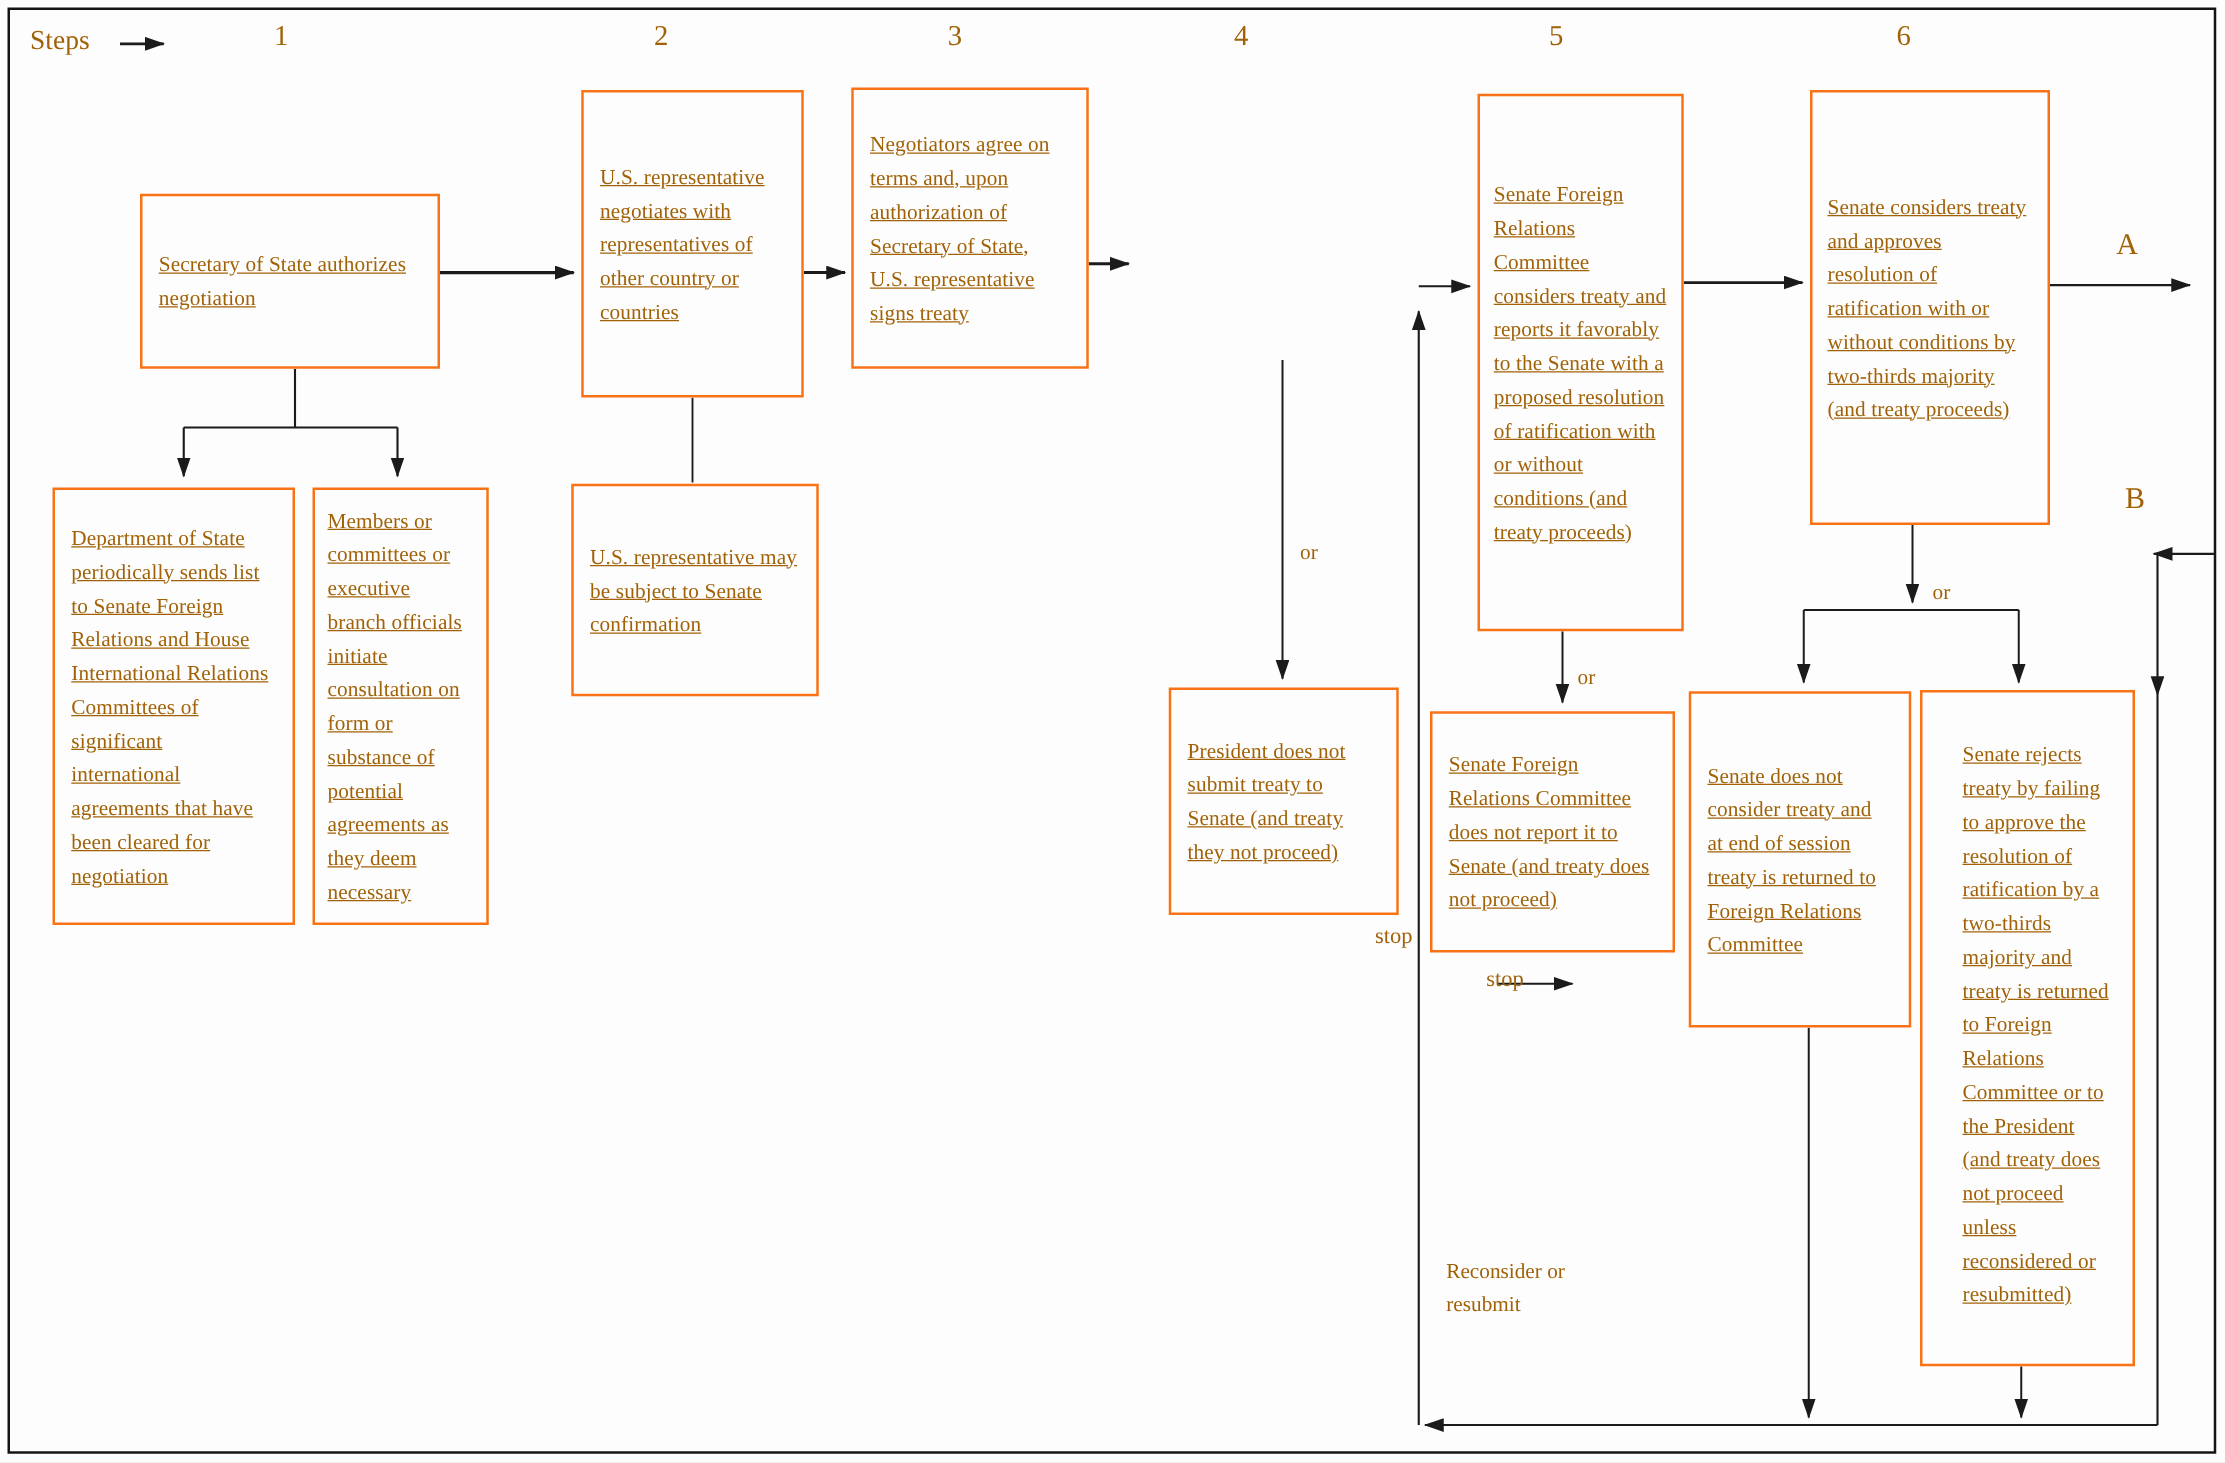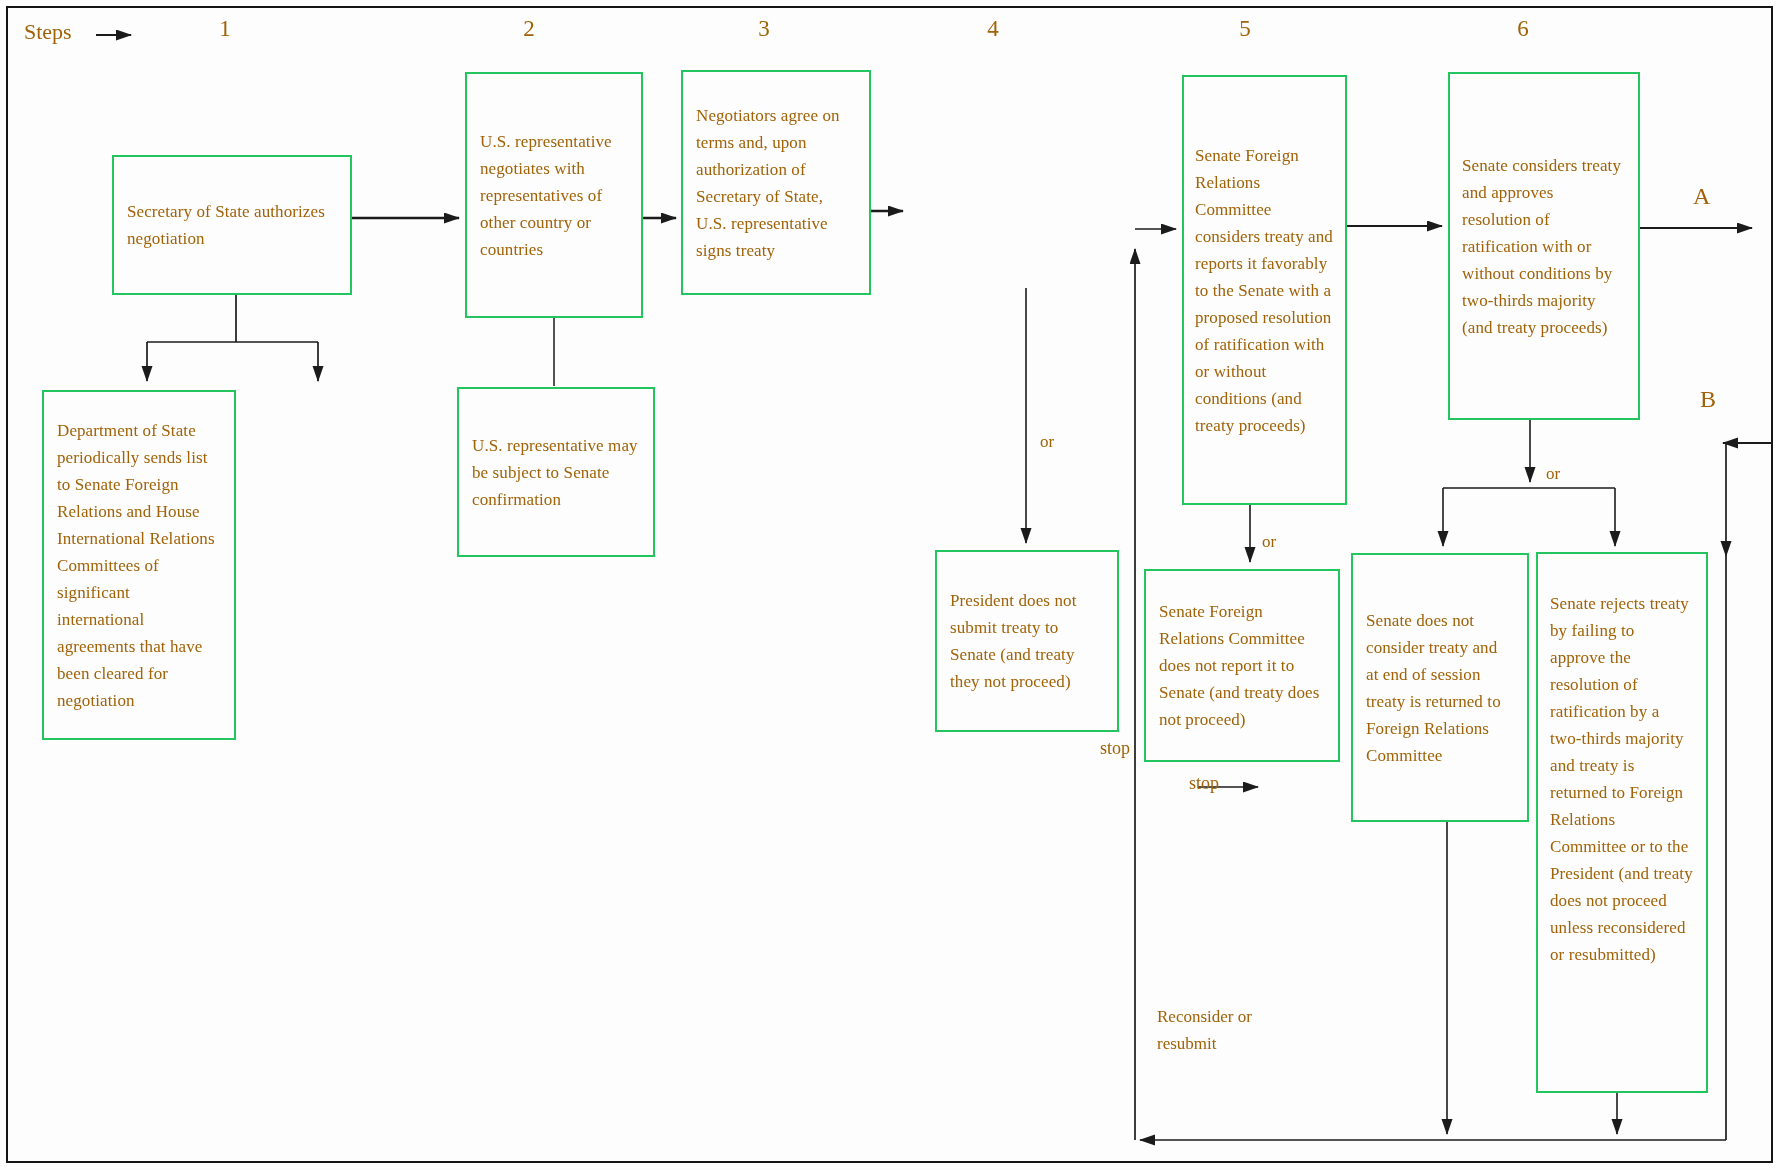--- a/index.html
+++ b/index.html
@@ -3,28 +3,28 @@
 <meta charset="utf-8">
 <style>
   html,body{margin:0;padding:0;background:#e8e8e8;}
   .canvas{
     position:relative;width:1780px;height:1170px;background:#fdfdfd;
     font-family:"Liberation Serif", serif;color:#a16207;overflow:hidden;
   }
   .outer-frame{position:absolute;left:6px;top:6px;right:7px;bottom:7px;border:2px solid #141414;}
   .arrow-layer{position:absolute;left:0;top:0;}
   .box{
-    position:absolute;border:2px solid #22c55e;background:#fdfdfd;
-    display:flex;align-items:center;box-sizing:border-box;
+    position:absolute;border:2px solid #f97316;background:#fdfdfd;
+    display:flex;align-items:center;box-sizing:border-box;text-decoration:underline;
   }
   .box .btxt{
     padding:6px 13px;font-size:17px;line-height:27px;text-align:left;
     letter-spacing:0.1px;
   }
-  .box.top-align{align-items:flex-start;}
+  .box.top-align{align-items:flex-start;padding-left:20px;}
   .box.top-align .btxt{padding-top:36px;}
   .stepnum{
     position:absolute;top:16px;width:40px;text-align:center;
     font-size:23px;font-weight:400;
   }
   .steps-label{position:absolute;left:24px;top:19px;font-size:22px;}
   .flow-label{position:absolute;font-size:17px;line-height:27px;}
   .stop-label{position:absolute;font-size:18px;margin-left:36px;}
   .exit-label{position:absolute;font-size:24px;}
 </style>
@@ -91,20 +91,23 @@
   <div class="stepnum" style="left:973px">4</div>
   <div class="stepnum" style="left:1225px">5</div>
   <div class="stepnum" style="left:1503px">6</div>
 
   <div class="box" style="left:112px;top:155px;width:240px;height:140px">
     <span class="btxt">Secretary of State authorizes negotiation</span>
   </div>
   <div class="box" style="left:42px;top:390px;width:194px;height:350px">
     <span class="btxt">Department of State periodically sends list to Senate Foreign Relations and House International Relations Committees of significant international agreements that have been cleared for negotiation</span>
   </div>
+  <div class="box" style="left:250px;top:390px;width:141px;height:350px">
+    <span class="btxt" style="padding:6px 10px">Members or committees or executive branch officials initiate consultation on form or substance of potential agreements as they deem necessary</span>
+  </div>
 
   <div class="box" style="left:465px;top:72px;width:178px;height:246px">
     <span class="btxt">U.S. representative negotiates with representatives of other country or countries</span>
   </div>
   <div class="box" style="left:457px;top:387px;width:198px;height:170px">
     <span class="btxt">U.S. representative may be subject to Senate confirmation</span>
   </div>
 
   <div class="box" style="left:681px;top:70px;width:190px;height:225px">
     <span class="btxt">Negotiators agree on terms and, upon authorization of Secretary of State, U.S. representative signs treaty</span>

